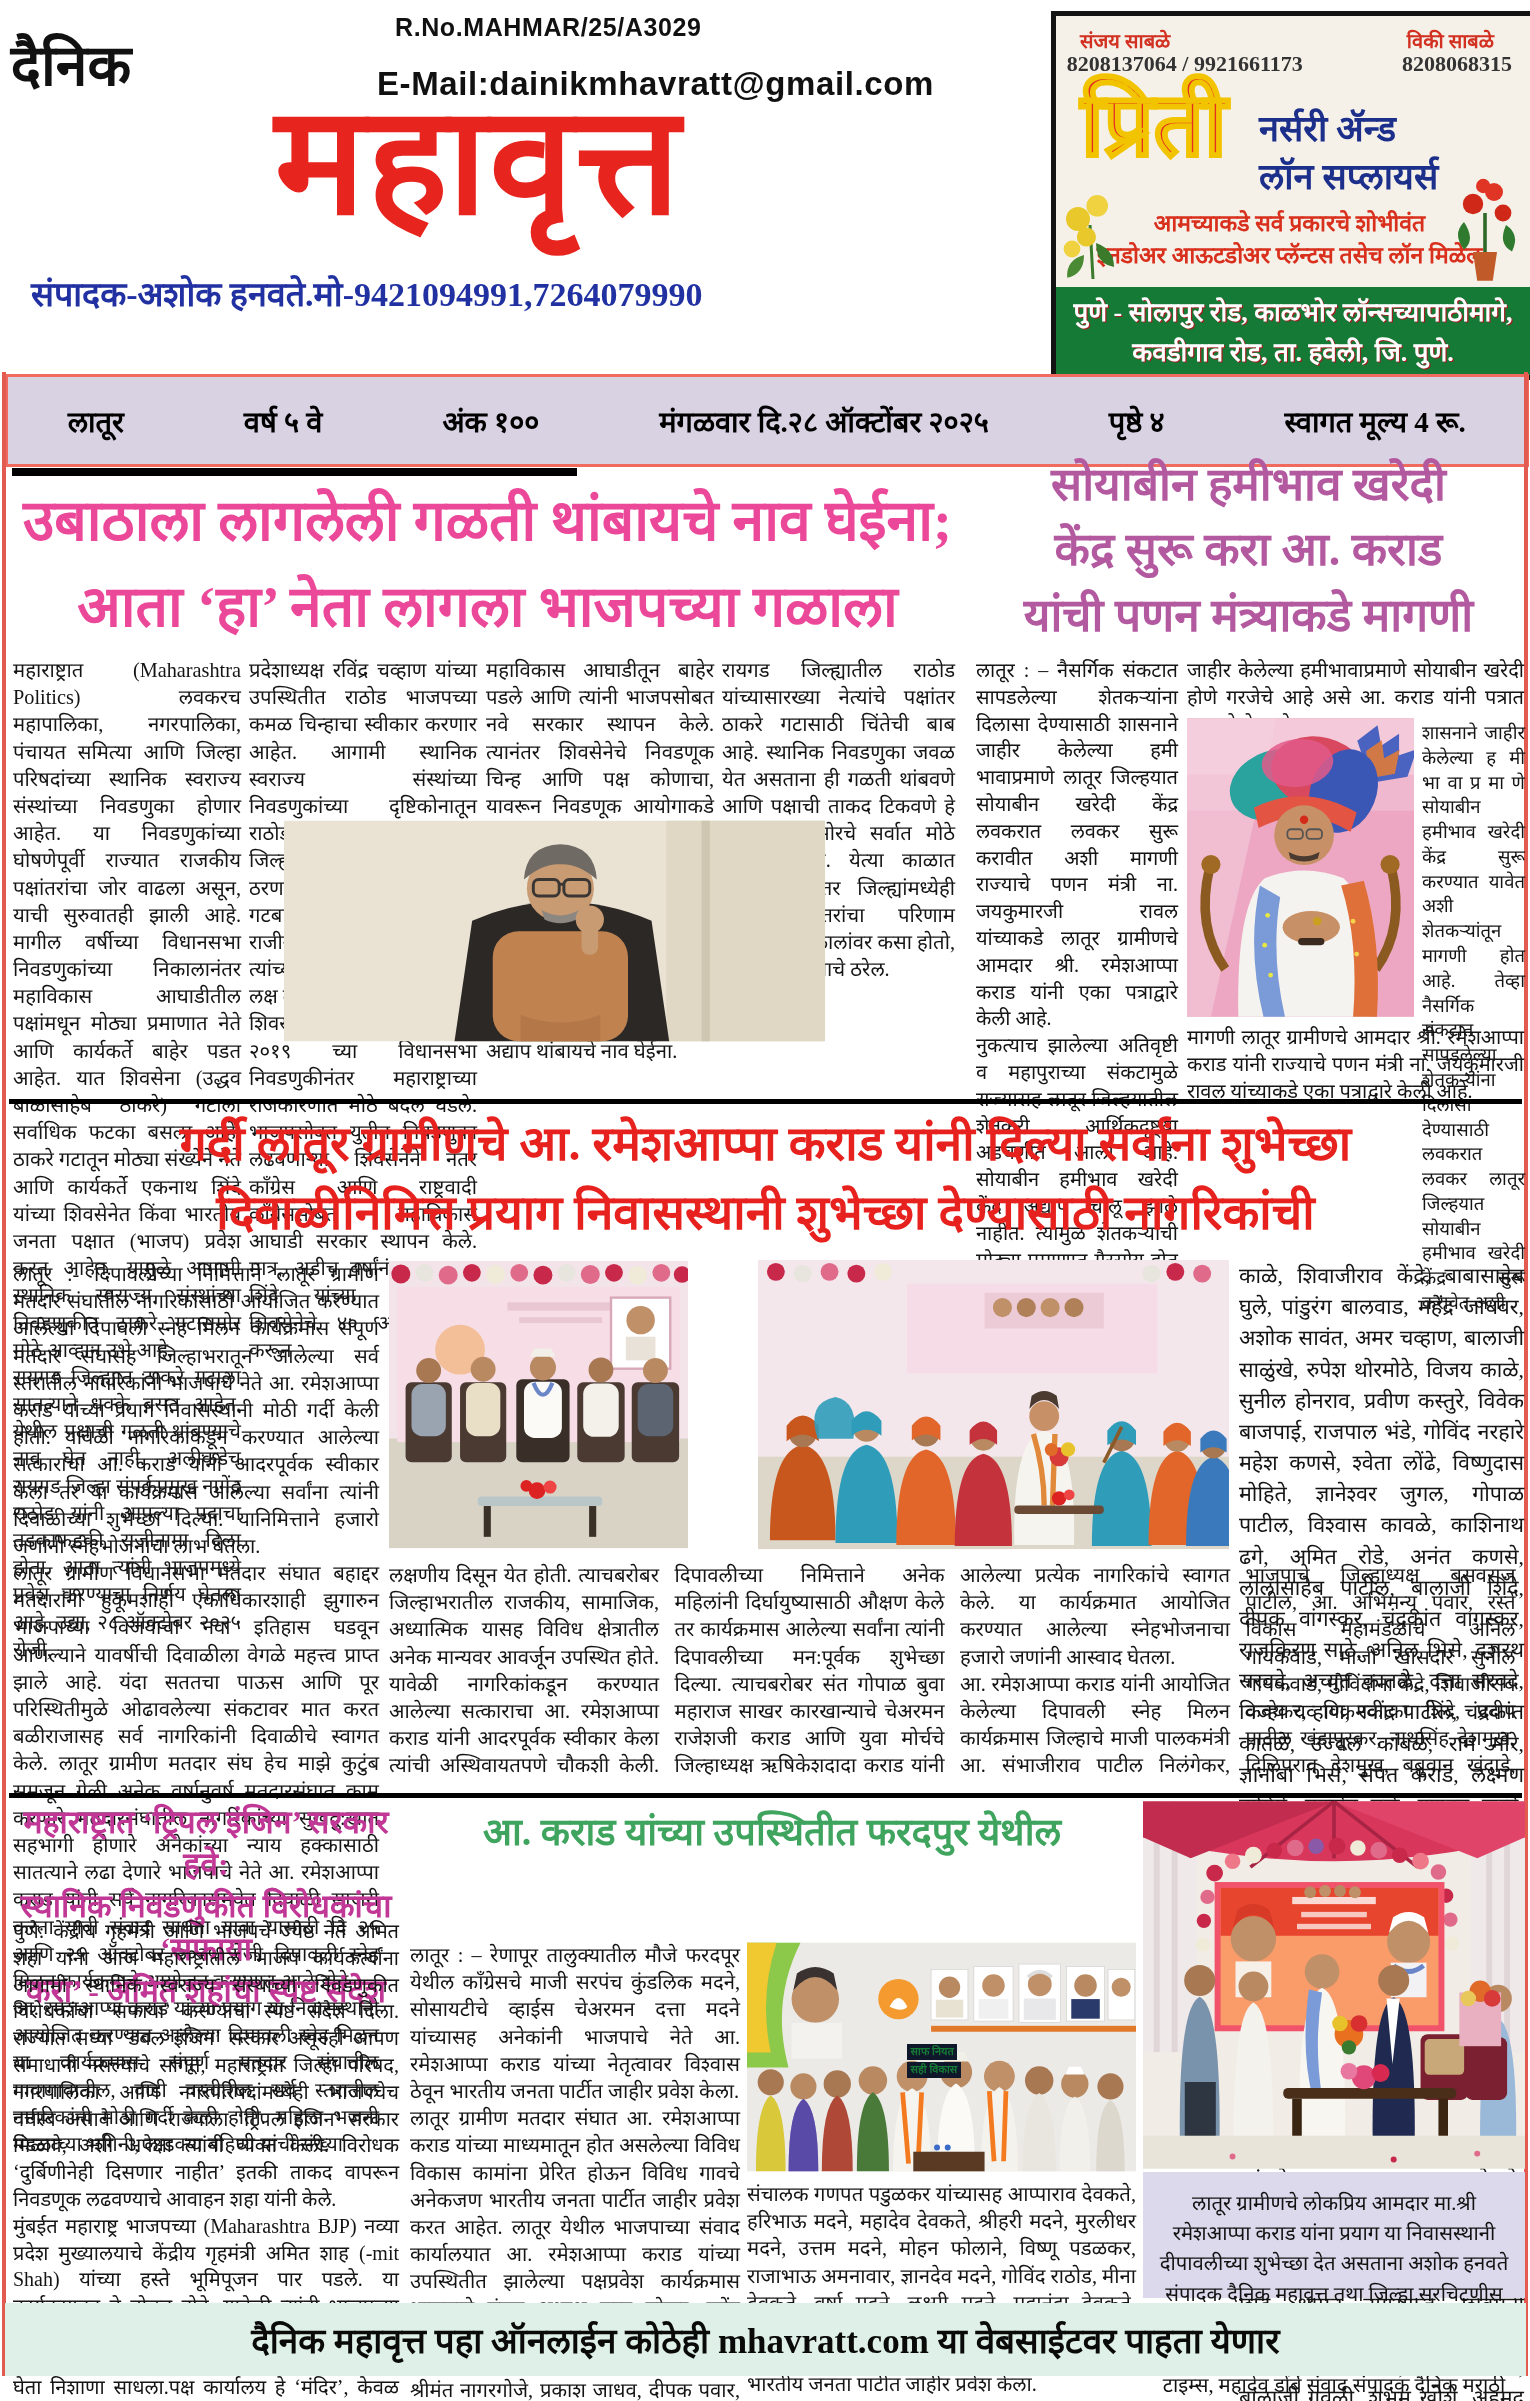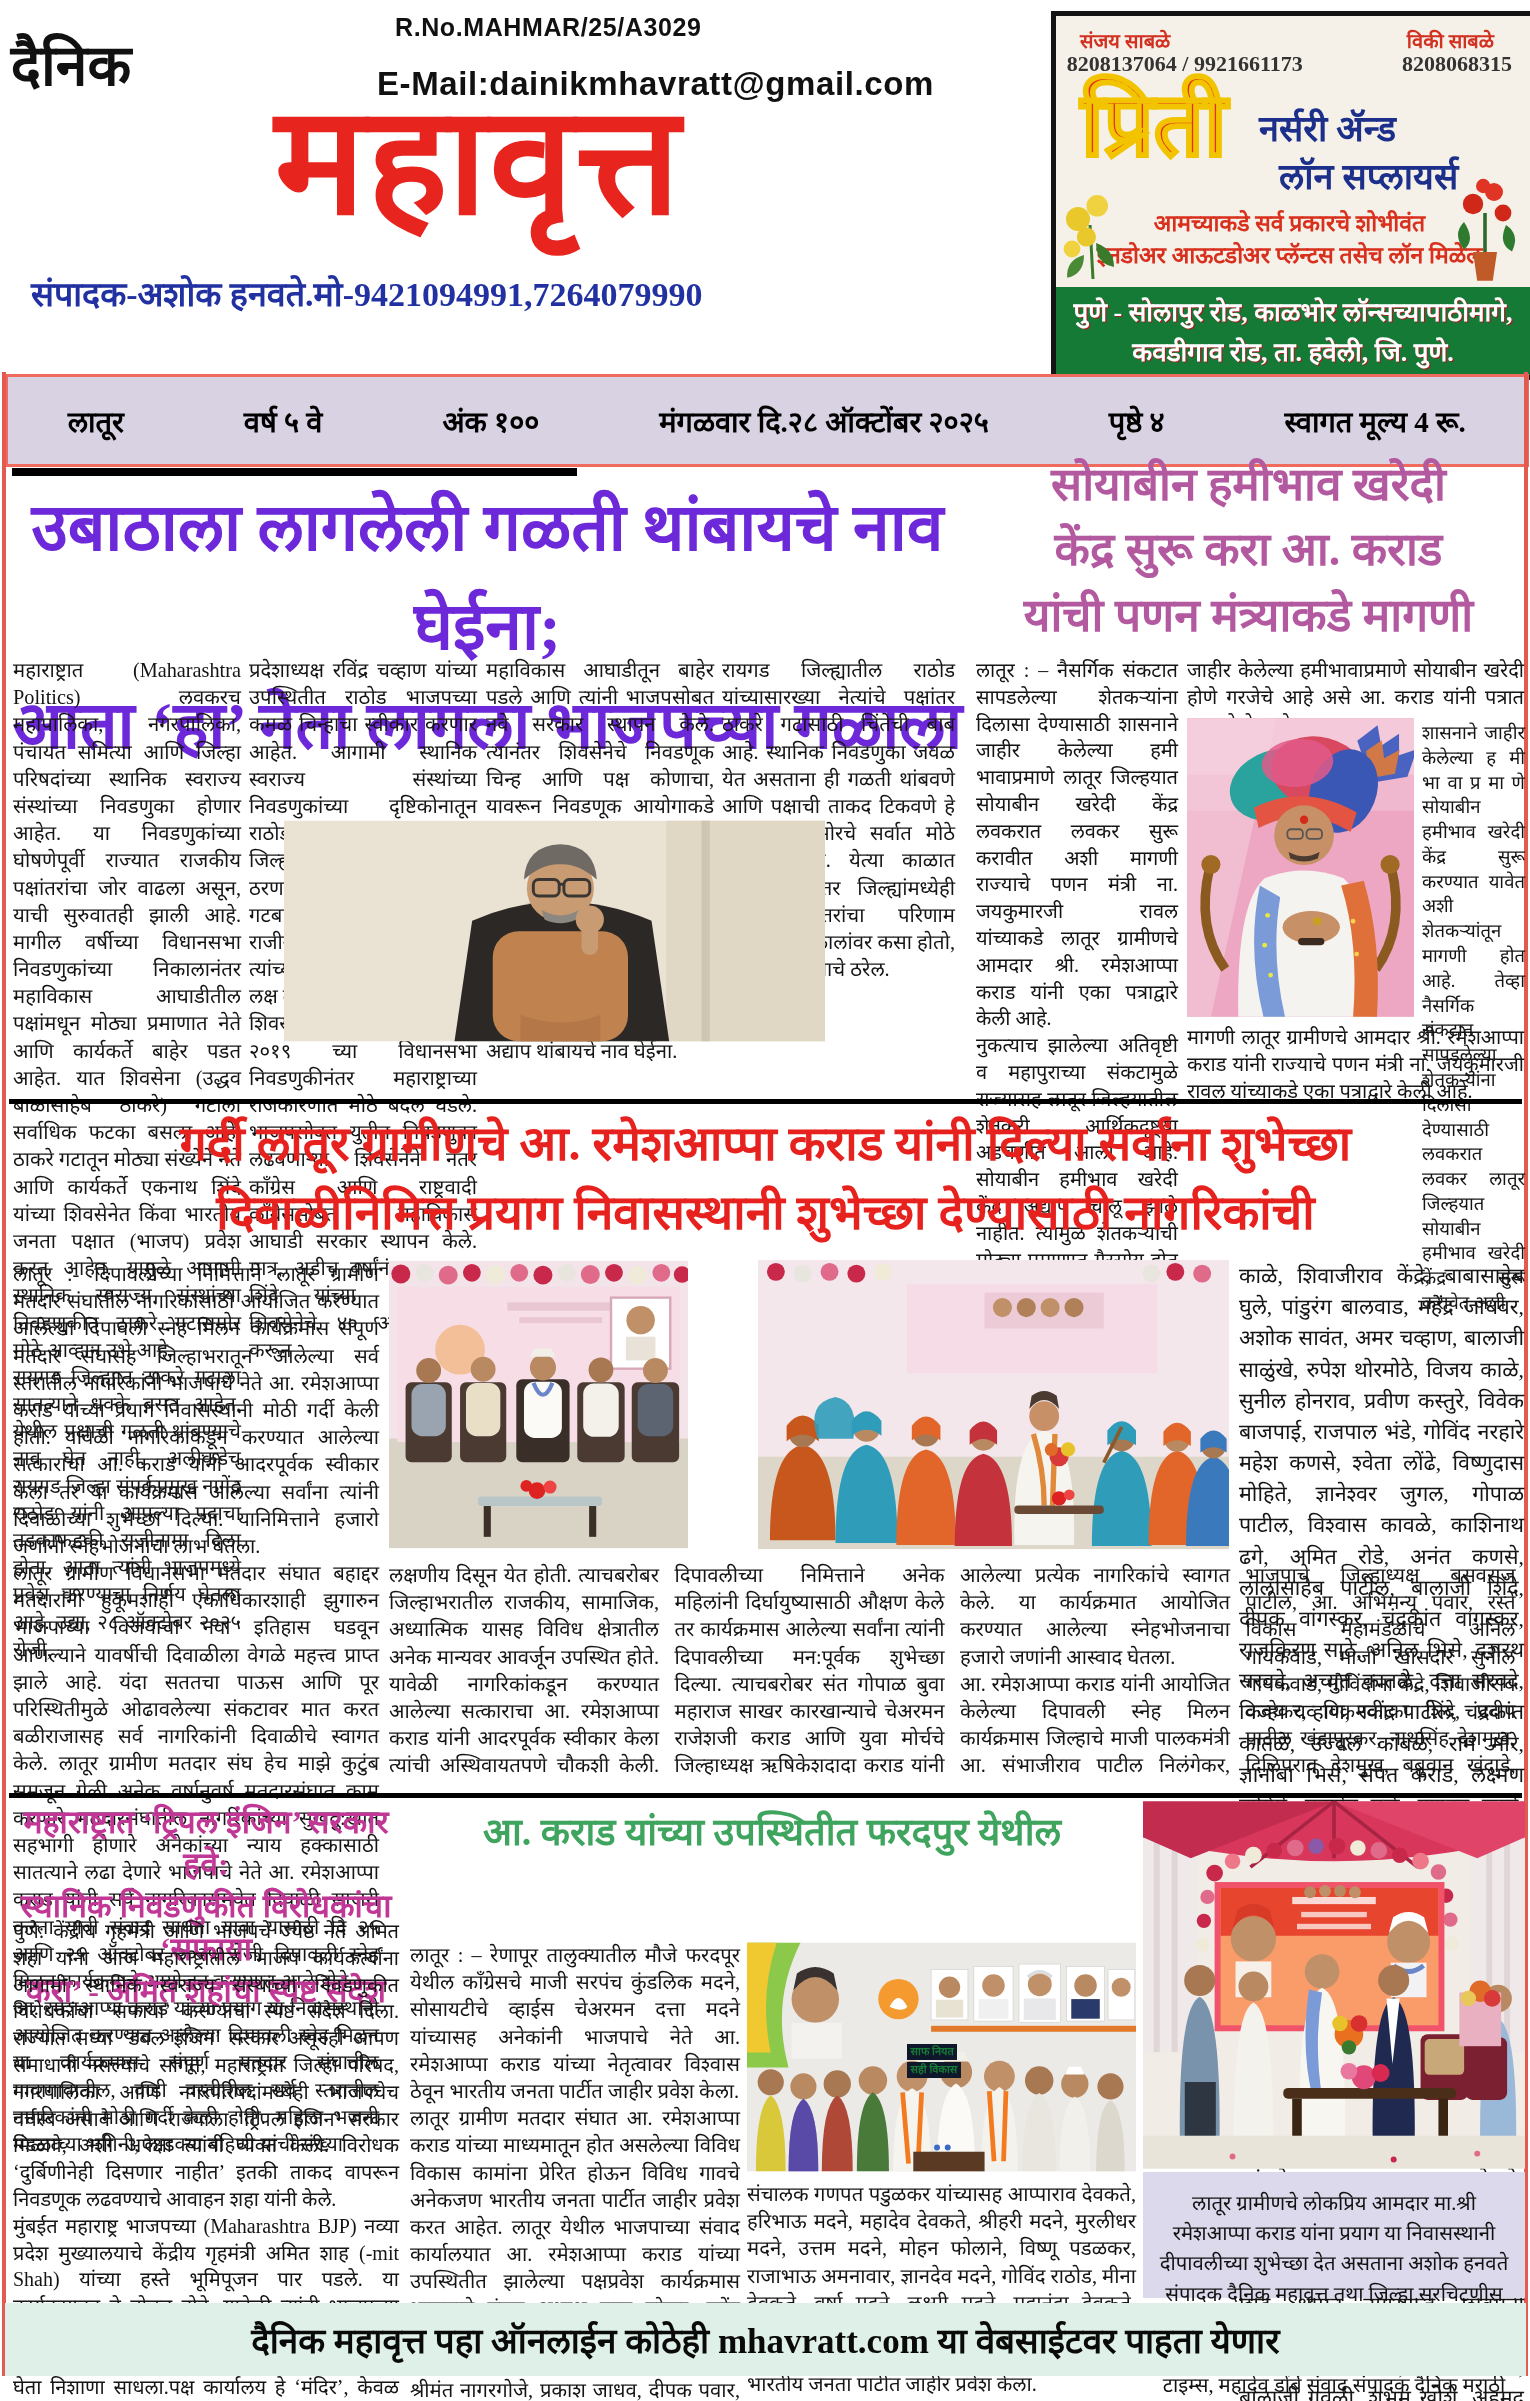--- a/index.html
+++ b/index.html
@@ -24,21 +24,21 @@
   .ad-name{font-size:20px;font-weight:bold;color:#d23020;}
   .ad-phone{font-size:22px;font-weight:bold;color:#333;}
   .ad-brand{font-size:88px;font-weight:bold;color:#e33020;-webkit-text-stroke:3px #f2c400;line-height:1;}
   .ad-nursery{font-size:36px;font-weight:bold;color:#1c2f8a;line-height:1.25;}
   .ad-slogan{font-size:23px;font-weight:bold;color:#d8301d;}
   .ad-green{position:absolute;left:0;bottom:0;width:100%;height:88px;background:#157a36;}
   .ad-addr{font-size:26px;font-weight:bold;color:#fff;text-shadow:1.2px 1.2px 0 #a02020;line-height:1.55;}
   
   .datebar{left:4.8px;top:374px;width:1518px;height:87px;background:#d9d2e2;border:3px solid #f06a5e;
            display:flex;align-items:center;justify-content:space-around;font-size:29px;font-weight:bold;color:#000;}
-  .lead-h{color:#6d28d9;font-size:66px;line-height:1.5;}
+  .lead-h{color:#ec4899;font-size:57px;line-height:1.5;}
   .soy-h{color:#b3599f;font-size:46px;line-height:1.42;}
   .diw-h{color:#e6211e;font-size:48px;line-height:1.44;}
   .shah-h{color:#c13796;font-size:32px;line-height:1.32;}
   .far-h{color:#3fa45e;font-size:38px;line-height:1.55;}
   .names{font-size:21.5px;line-height:1.45;}
   .threecol{column-count:3;column-gap:15.5px;}
   .capbox{background:#dcd9ec;font-size:20.3px;line-height:1.5;text-align:center;padding:15.5px 12px;box-sizing:border-box;}
   .footer{left:4.8px;top:2303px;width:1521px;height:73px;background:#def0e7;display:flex;align-items:center;justify-content:center;
           font-size:35px;font-weight:bold;color:#0a0a0a;}
   .photo{position:absolute;display:block;}
@@ -56,21 +56,21 @@
   <div class="abs sans email" style="left:377px;top:65px;width:598px;">E-Mail:dainikmhavratt@gmail.com</div>
   <div class="abs editorline" style="left:31px;top:270px;width:957px;">संपादक-अशोक हनवते.मो-9421094991,7264079990</div>
 
   <div class="abs adbox">
     <div class="abs ad-name" style="left:24px;top:10.8px;">संजय साबळे</div>
     <div class="abs ad-phone" style="left:10.8px;top:35px;">8208137064 / 9921661173</div>
     <div class="abs ad-name" style="right:36px;top:10.8px;">विकी साबळे</div>
     <div class="abs ad-phone" style="right:18px;top:35px;">8208068315</div>
     <div class="abs ad-brand" style="left:25px;top:66px;">प्रिती</div>
     <div class="abs ad-nursery" style="left:203px;top:91px;">नर्सरी ॲन्ड</div>
-    <div class="abs ad-nursery" style="left:203px;top:139px;margin-left:20px;">लॉन सप्लायर्स</div>
+    <div class="abs ad-nursery" style="left:203px;top:139px;">लॉन सप्लायर्स</div>
     <div class="abs ad-slogan center" style="left:72px;top:190px;width:323px;">आमच्याकडे सर्व प्रकारचे शोभीवंत</div>
     <div class="abs ad-slogan center" style="left:36px;top:222px;width:395px;">इनडोअर आऊटडोअर प्लॅन्टस तसेच लॉन मिळेल</div>
     <svg class="abs" style="left:3.6px;top:167px;" width="66" height="96" viewBox="0 0 110 160">
       <path d="M55 160 L50 70" stroke="#3a7a2a" stroke-width="5"></path>
       <circle cx="30" cy="60" r="20" fill="#e8c82a"></circle>
         <circle cx="62" cy="38" r="18" fill="#f0d240"></circle>
       <circle cx="44" cy="90" r="16" fill="#e8c82a"></circle>
         <circle cx="20" cy="110" r="14" fill="#f0d240"></circle>
       <path d="M60 100 q30 10 30 40 q-30 -5 -30 -40" fill="#3a7a2a"></path>
       <path d="M40 120 q-30 8 -28 38 q28 -6 28 -38" fill="#4a8a34"></path>

